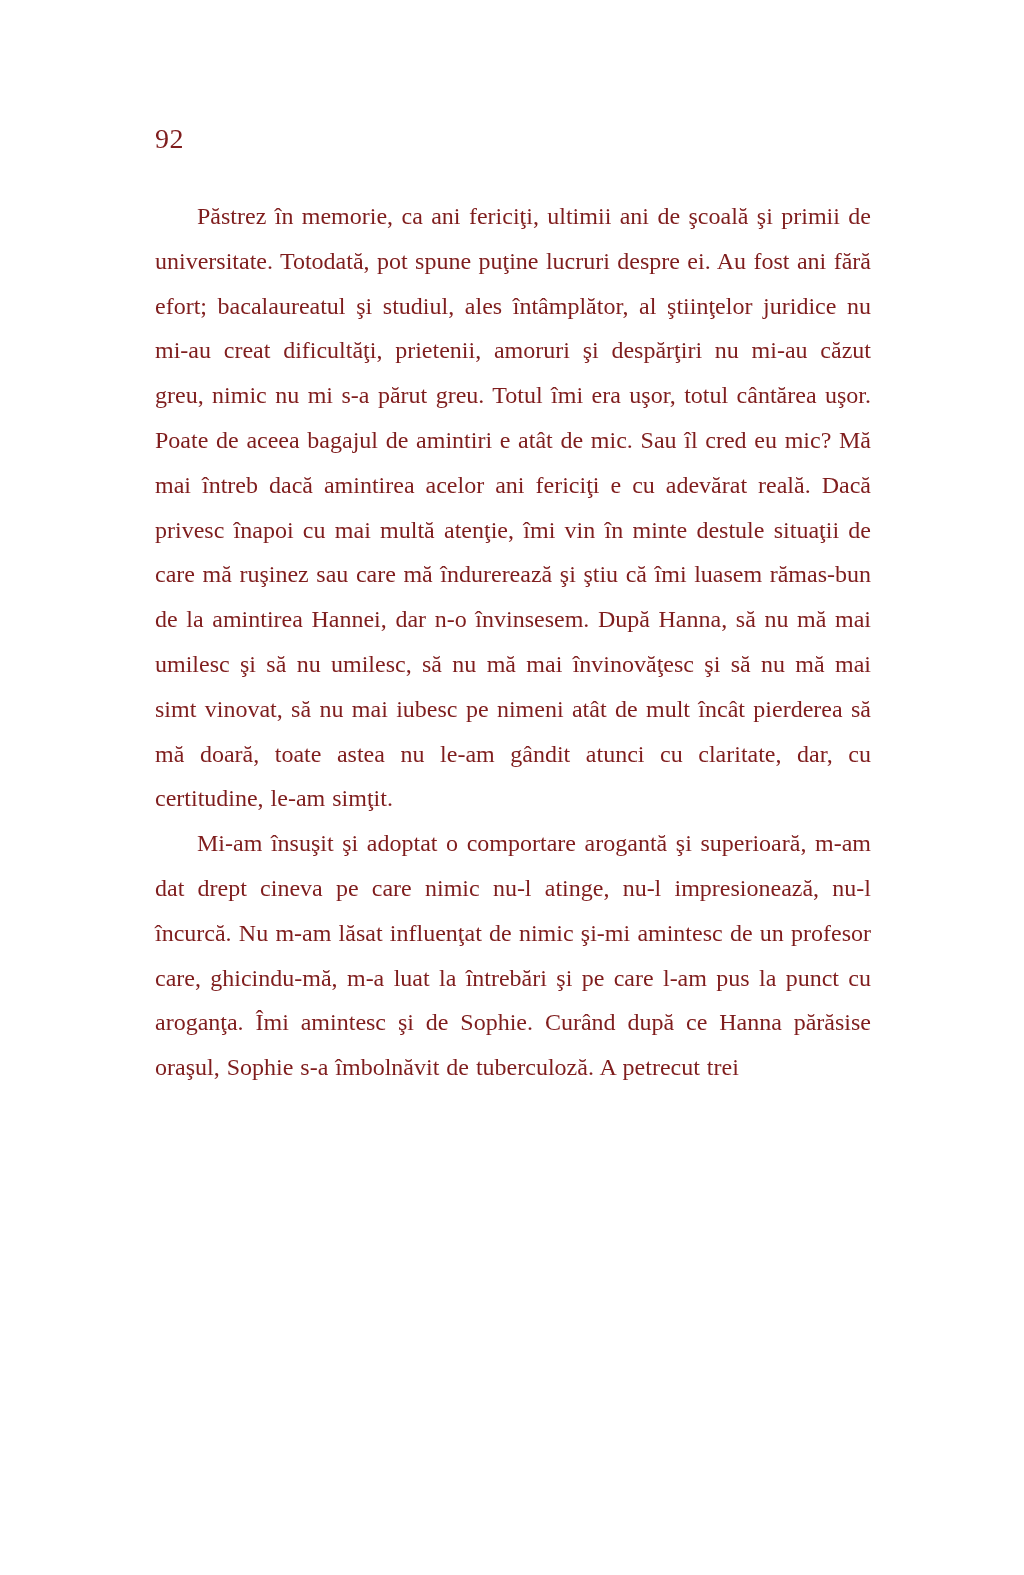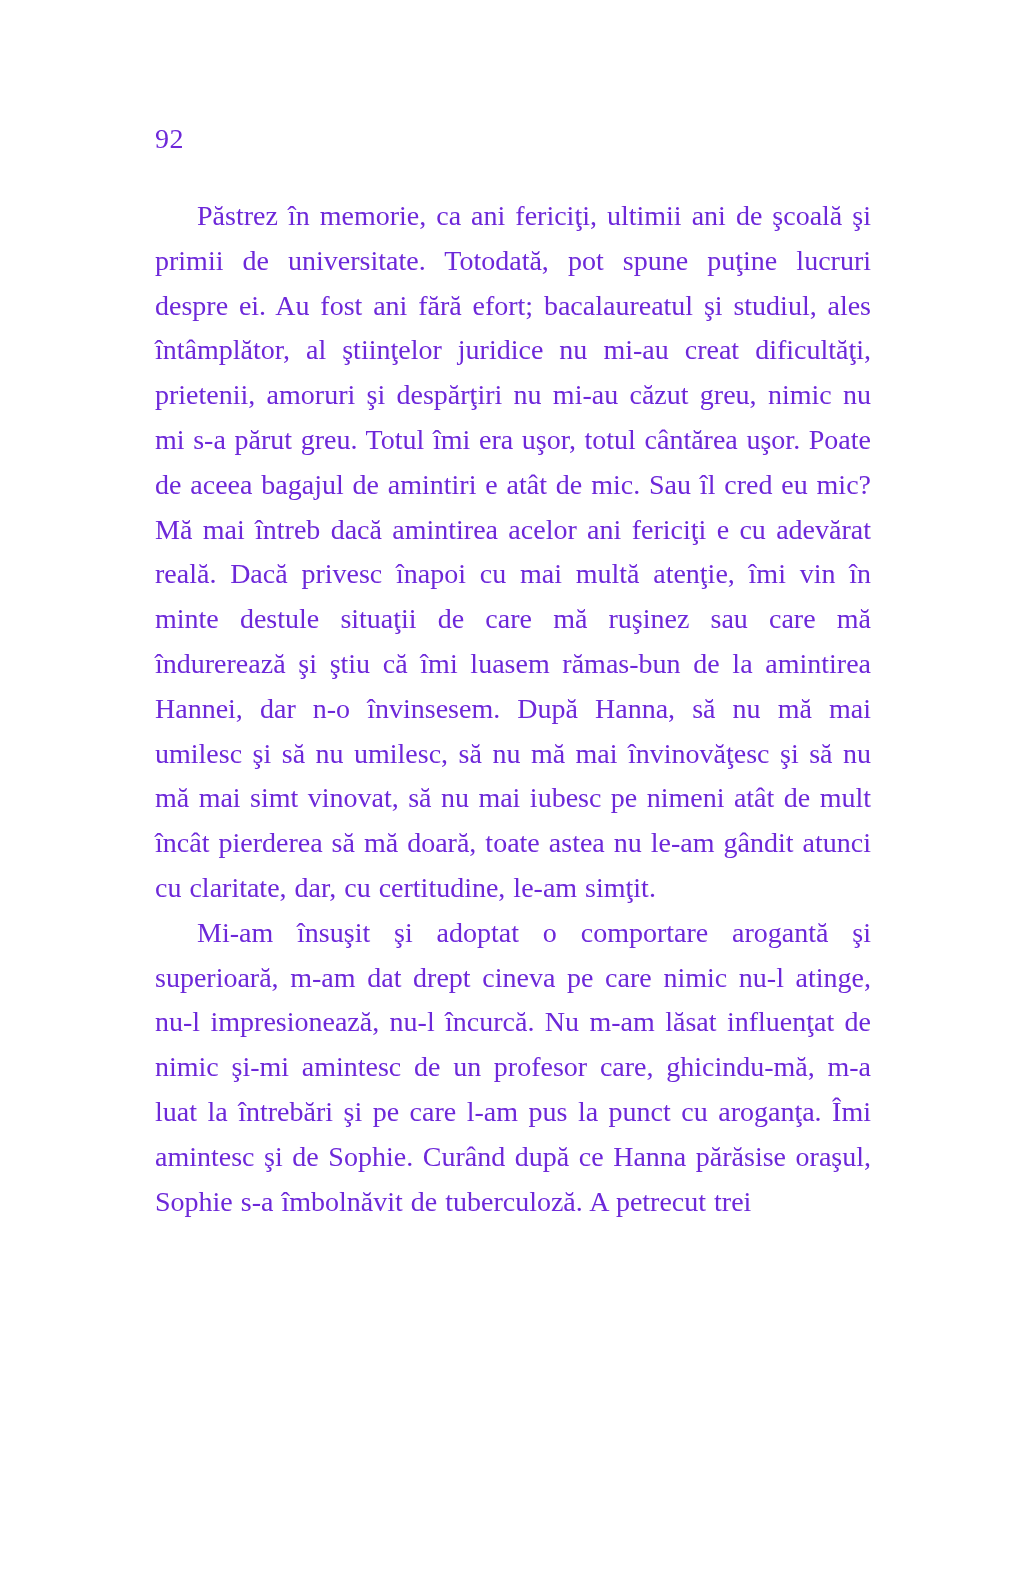--- a/index.html
+++ b/index.html
@@ -7,21 +7,21 @@
     padding: 0;
     background: #ffffff;
   }
   .page {
     position: relative;
     width: 1024px;
     height: 1575px;
     background: #ffffff;
     box-sizing: border-box;
     font-family: "Liberation Serif", "DejaVu Serif", serif;
-    color: #6d28d9;
+    color: #7f1d1d;
     overflow: hidden;
   }
   .text-block {
     position: absolute;
     left: 155px;
     top: 122px;
     width: 716px;
   }
   .running-header {
     display: flex;
@@ -33,21 +33,21 @@
   }
   .page-number {
     font-style: normal;
     letter-spacing: 0.5px;
   }
   .author {
     font-style: italic;
   }
   .body-text p {
     margin: 0;
-    font-size: 28px;
+    font-size: 24px;
     line-height: 44.8px;
     text-align: justify;
     text-indent: 42px;
     word-spacing: 1px;
   }
 </style>
 </head>
 <body>
 
 <div class="page">

